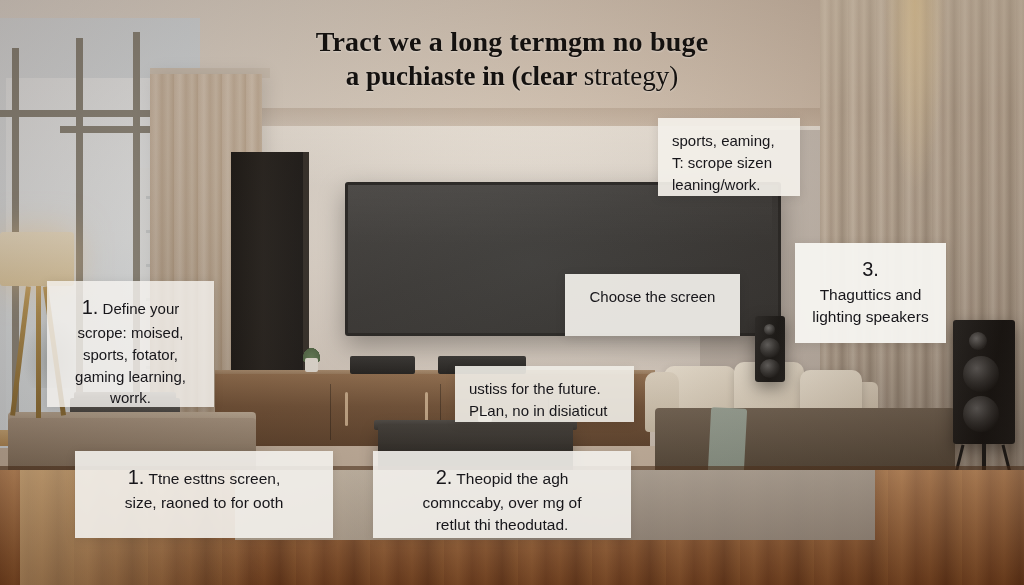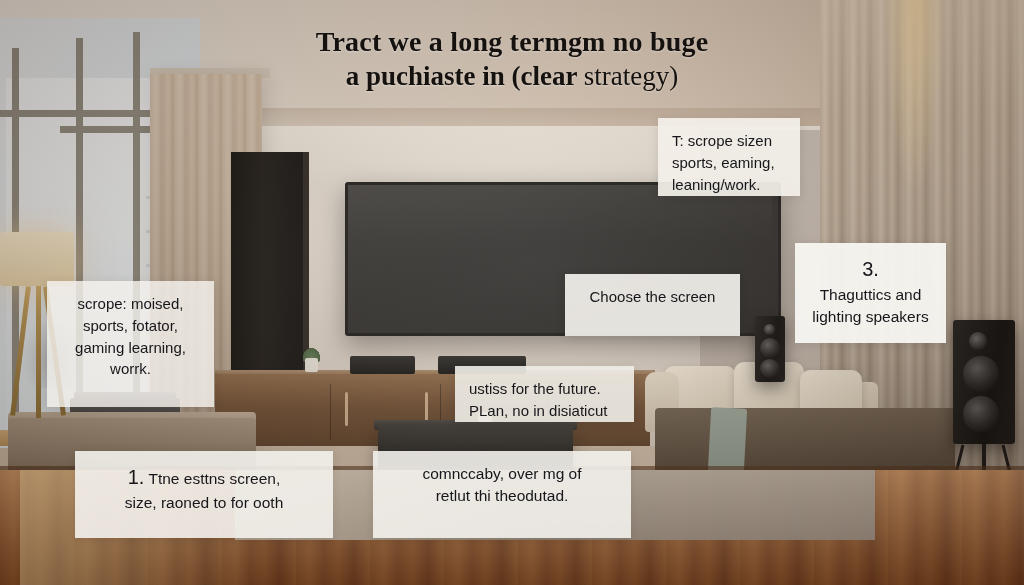--- a/index.html
+++ b/index.html
@@ -296,26 +296,27 @@
   <div class="layer" id="lamp-shade"></div>
 
   <div class="layer" id="grade"></div>
 
   <div id="title">
     <span class="l1">Tract we a long termgm no buge</span>
     <span class="l2"><span>a puchiaste in (clear </span><span class="soft">strategy)</span></span>
   </div>
 
   <div class="note" id="note-usecase">
+    <div>sports, eaming,</div>
     <div>T: scrope sizen</div>
-    <div>sports, eaming,</div>
     <div>leaning/work.</div>
   </div>
 
   <div class="note" id="note-define">
+    <div><span class="num">1.</span><span> Define your</span></div>
     <div>scrope: moised,</div>
     <div>sports, fotator,</div>
     <div>gaming learning,</div>
     <div>worrk.</div>
   </div>
 
   <div class="note" id="note-choose">
     <div>Choose the screen</div>
   </div>
 
@@ -329,18 +330,19 @@
     <div>ustiss for the future.</div>
     <div>PLan, no in disiaticut</div>
   </div>
 
   <div class="note" id="note-screen">
     <div><span class="num">1.</span><span> Ttne esttns screen,</span></div>
     <div>size, raoned to for ooth</div>
   </div>
 
   <div class="note" id="note-seating">
+    <div><span class="num">2.</span><span> Theopid the agh</span></div>
     <div>comnccaby, over mg of</div>
     <div>retlut thi theodutad.</div>
   </div>
 
 
 </div>
 
 </body></html>

